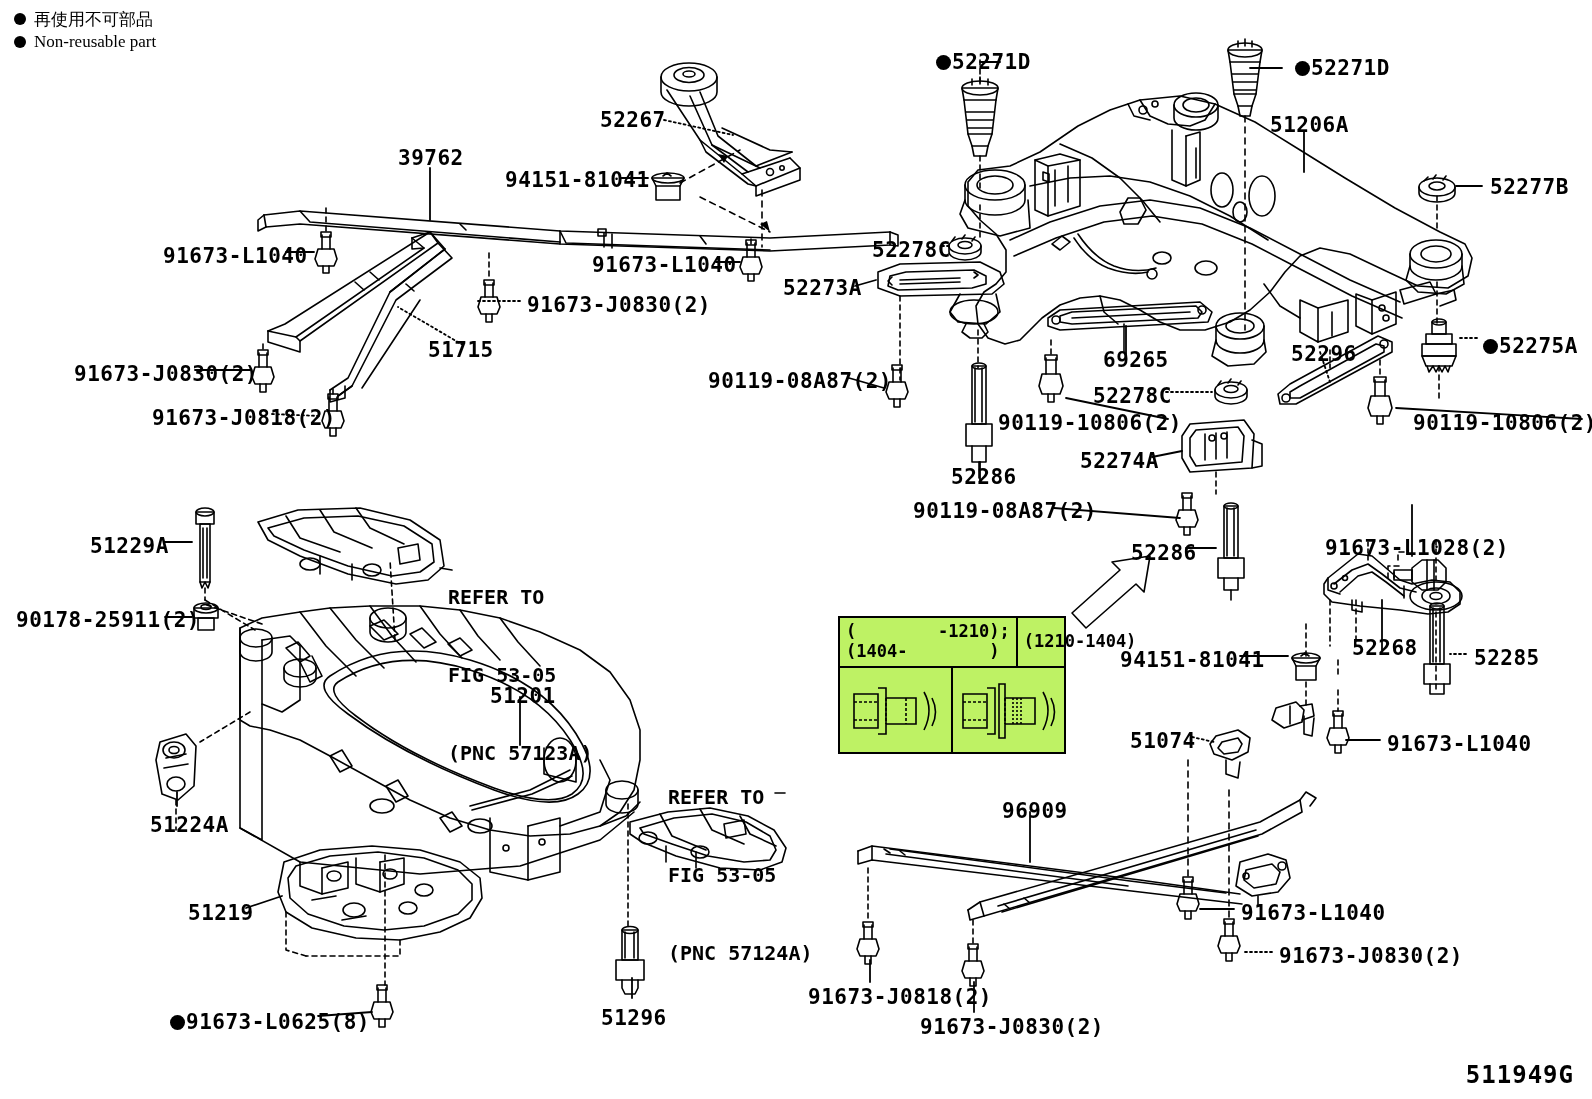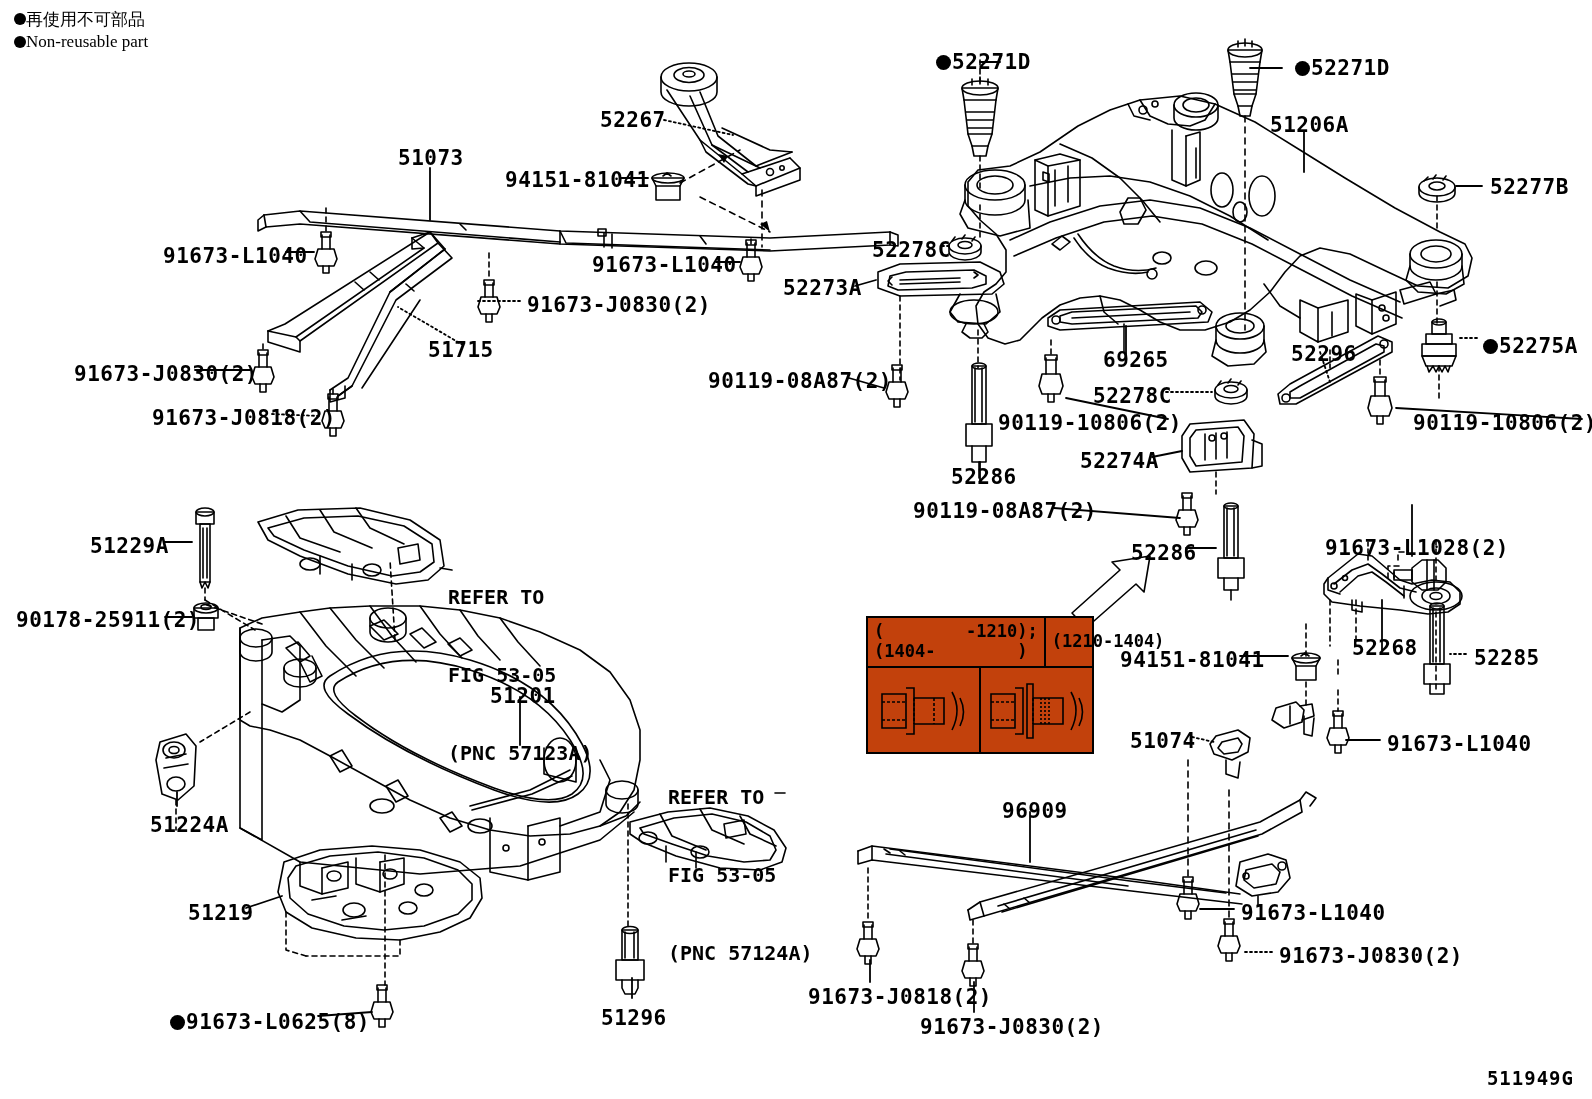--- a/index.html
+++ b/index.html
@@ -3,29 +3,29 @@
 <meta charset="utf-8">
 <style>
   html,body{margin:0;padding:0;background:#fff;}
   body{width:1592px;height:1099px;position:relative;overflow:hidden;
        font-family:"DejaVu Sans Mono","Liberation Mono",monospace;color:#000;}
   #stage{position:absolute;left:0;top:0;width:1592px;height:1099px;}
   svg.art{position:absolute;left:0;top:0;width:1592px;height:1099px;overflow:visible;}
   .lbl{position:absolute;white-space:pre;font-size:21px;font-weight:700;
        letter-spacing:0.5px;line-height:1;color:#000;}
   .legend{position:absolute;left:14px;top:8px;font-size:17px;line-height:1.35;font-weight:400;}
-  .legend .row{display:flex;align-items:center;}
+  .legend .row{display:flex;align-items:center;gap:8px;}
   .legend .dot{width:12px;height:12px;border-radius:50%;background:#000;display:inline-block;flex:none;}
   .jp{font-family:"DejaVu Sans","Liberation Sans",sans-serif;font-size:17px;}
   .en{font-family:Liberation Serif, serif;font-size:17px;}
   .bullet{display:inline-block;width:15px;height:15px;border-radius:50%;
           background:#000;vertical-align:-1px;margin-right:1px;}
   .refblk{position:absolute;font-size:20px;font-weight:700;line-height:1.3;white-space:pre;}
-  .code{position:absolute;right:18px;bottom:10px;font-size:19px;font-weight:700;letter-spacing:1px;}
-  .inset{position:absolute;border:2.5px solid #000;background:#c2410c;margin-left:28px;}
+  .code{position:absolute;right:18px;bottom:10px;font-size:24px;font-weight:700;letter-spacing:1px;}
+  .inset{position:absolute;border:2.5px solid #000;background:#bef264;}
   .inset .hdr{display:flex;height:48px;}
   .inset .hdr>div{flex:1;display:flex;flex-direction:column;justify-content:center;
                   padding:2px 6px;font-size:17px;font-weight:700;line-height:1.15;white-space:pre;}
   .inset .hdr>div:first-child{border-right:2.5px solid #000;}
   .inset .bdy{display:flex;height:84px;border-top:2.5px solid #000;}
   .inset .bdy>div{flex:1;display:flex;align-items:center;justify-content:center;}
   .inset .bdy>div:first-child{border-right:2.5px solid #000;}
 </style>
 </head>
 <body>
@@ -690,21 +690,21 @@
         <path d="M1272 952 L1242 952" stroke-dasharray="2 3"></path>
         <path d="M870 982 L870 960"></path>
         <path d="M974 1012 L974 982"></path>
       </g>
 
     </g>
   </svg>
 
   <div id="labels">
       <div class="lbl" style="left: 600px; top: 110px;"><span>52267</span></div>
-      <div class="lbl" style="left: 398px; top: 148px;"><span>51073</span></div>
+      <div class="lbl" style="left: 398px; top: 148px;"><span>39762</span></div>
       <div class="lbl" style="left: 505px; top: 170px;"><span>94151-81041</span></div>
       <div class="lbl" style="left: 163px; top: 246px;"><span>91673-L1040</span></div>
       <div class="lbl" style="left: 592px; top: 255px;"><span>91673-L1040</span></div>
       <div class="lbl" style="left: 527px; top: 295px;"><span>91673-J0830(2)</span></div>
       <div class="lbl" style="left: 428px; top: 340px;"><span>51715</span></div>
       <div class="lbl" style="left: 74px; top: 364px;"><span>91673-J0830(2)</span></div>
       <div class="lbl" style="left: 152px; top: 408px;"><span>91673-J0818(2)</span></div>
       <div class="lbl" style="left: 936px; top: 52px;"><span class="bullet"></span><span>52271D</span></div>
       <div class="lbl" style="left: 1295px; top: 58px;"><span class="bullet"></span><span>52271D</span></div>
       <div class="lbl" style="left: 1270px; top: 115px;"><span>51206A</span></div>

